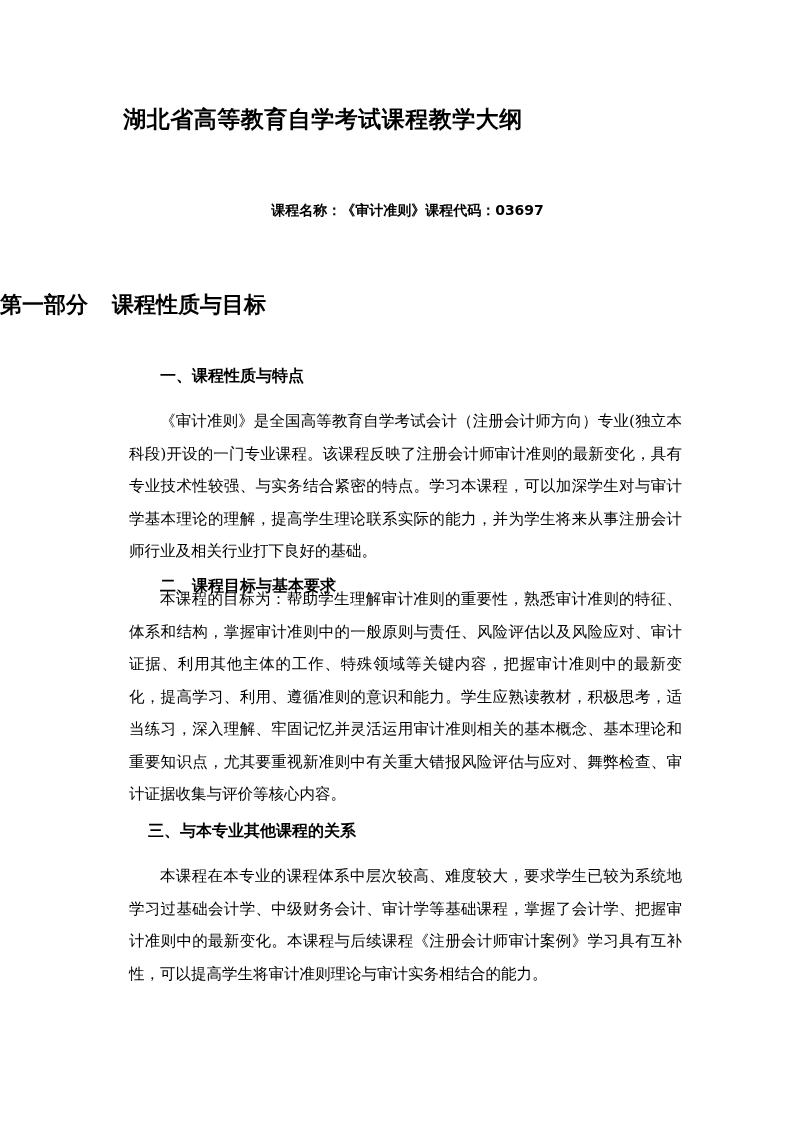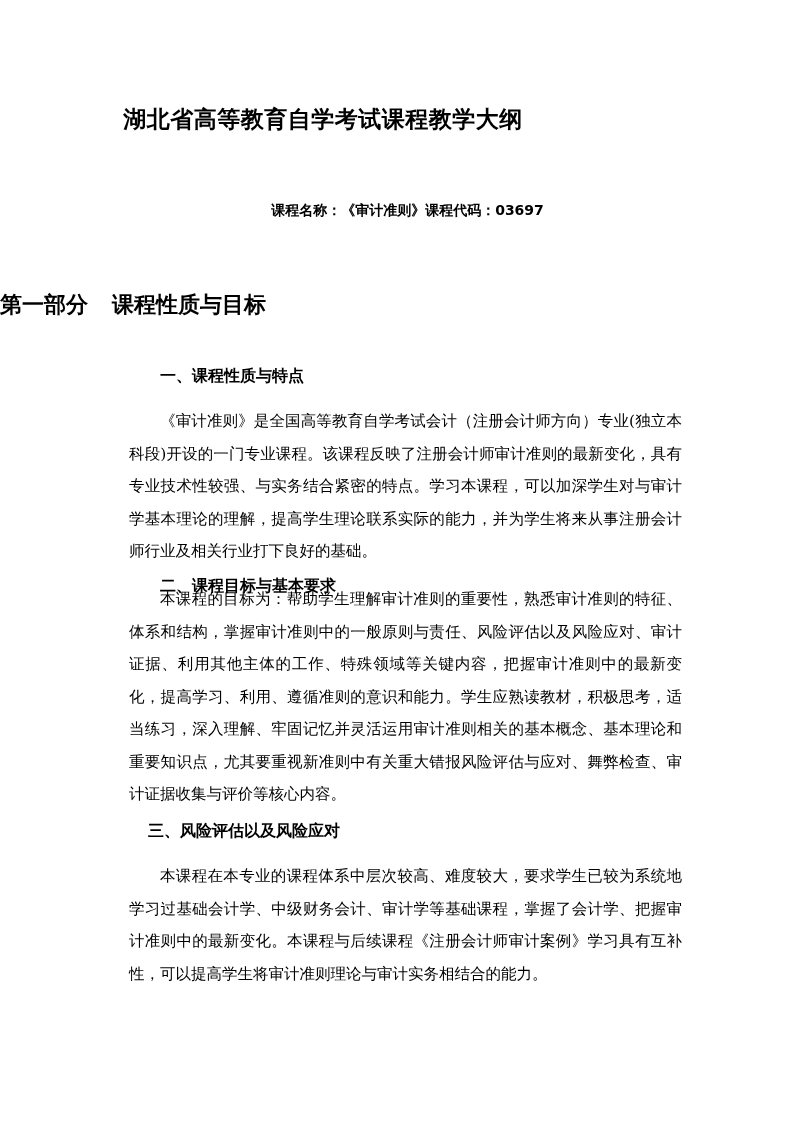--- a/index.html
+++ b/index.html
@@ -25,15 +25,15 @@
   <div class="part-title">
     <span>第一部分</span><span class="gap"></span><span>课程性质与目标</span>
   </div>
 
   <div class="section-heading" style="top:366px; left:160px;">一、课程性质与特点</div>
   <p class="para" style="top:397px;">《审计准则》是全国高等教育自学考试会计（注册会计师方向）专业(独立本科段)开设的一门专业课程。该课程反映了注册会计师审计准则的最新变化，具有专业技术性较强、与实务结合紧密的特点。学习本课程，可以加深学生对与审计学基本理论的理解，提高学生理论联系实际的能力，并为学生将来从事注册会计师行业及相关行业打下良好的基础。</p>
 
   <div class="section-heading" style="top:564px; left:160px;margin-top:12px;">二、课程目标与基本要求</div>
   <p class="para" style="top:575px;">本课程的目标为：帮助学生理解审计准则的重要性，熟悉审计准则的特征、体系和结构，掌握审计准则中的一般原则与责任、风险评估以及风险应对、审计证据、利用其他主体的工作、特殊领域等关键内容，把握审计准则中的最新变化，提高学习、利用、遵循准则的意识和能力。学生应熟读教材，积极思考，适当练习，深入理解、牢固记忆并灵活运用审计准则相关的基本概念、基本理论和重要知识点，尤其要重视新准则中有关重大错报风险评估与应对、舞弊检查、审计证据收集与评价等核心内容。</p>
 
-  <div class="section-heading" style="top:821px; left:148px;">三、风险评估以及风险应对</div>
+  <div class="section-heading" style="top:821px; left:148px;">三、与本专业其他课程的关系</div>
   <p class="para" style="top:852px;">本课程在本专业的课程体系中层次较高、难度较大，要求学生已较为系统地学习过基础会计学、中级财务会计、审计学等基础课程，掌握了会计学、把握审计准则中的最新变化。本课程与后续课程《注册会计师审计案例》学习具有互补性，可以提高学生将审计准则理论与审计实务相结合的能力。</p>
 </div>
 
 </body></html>

